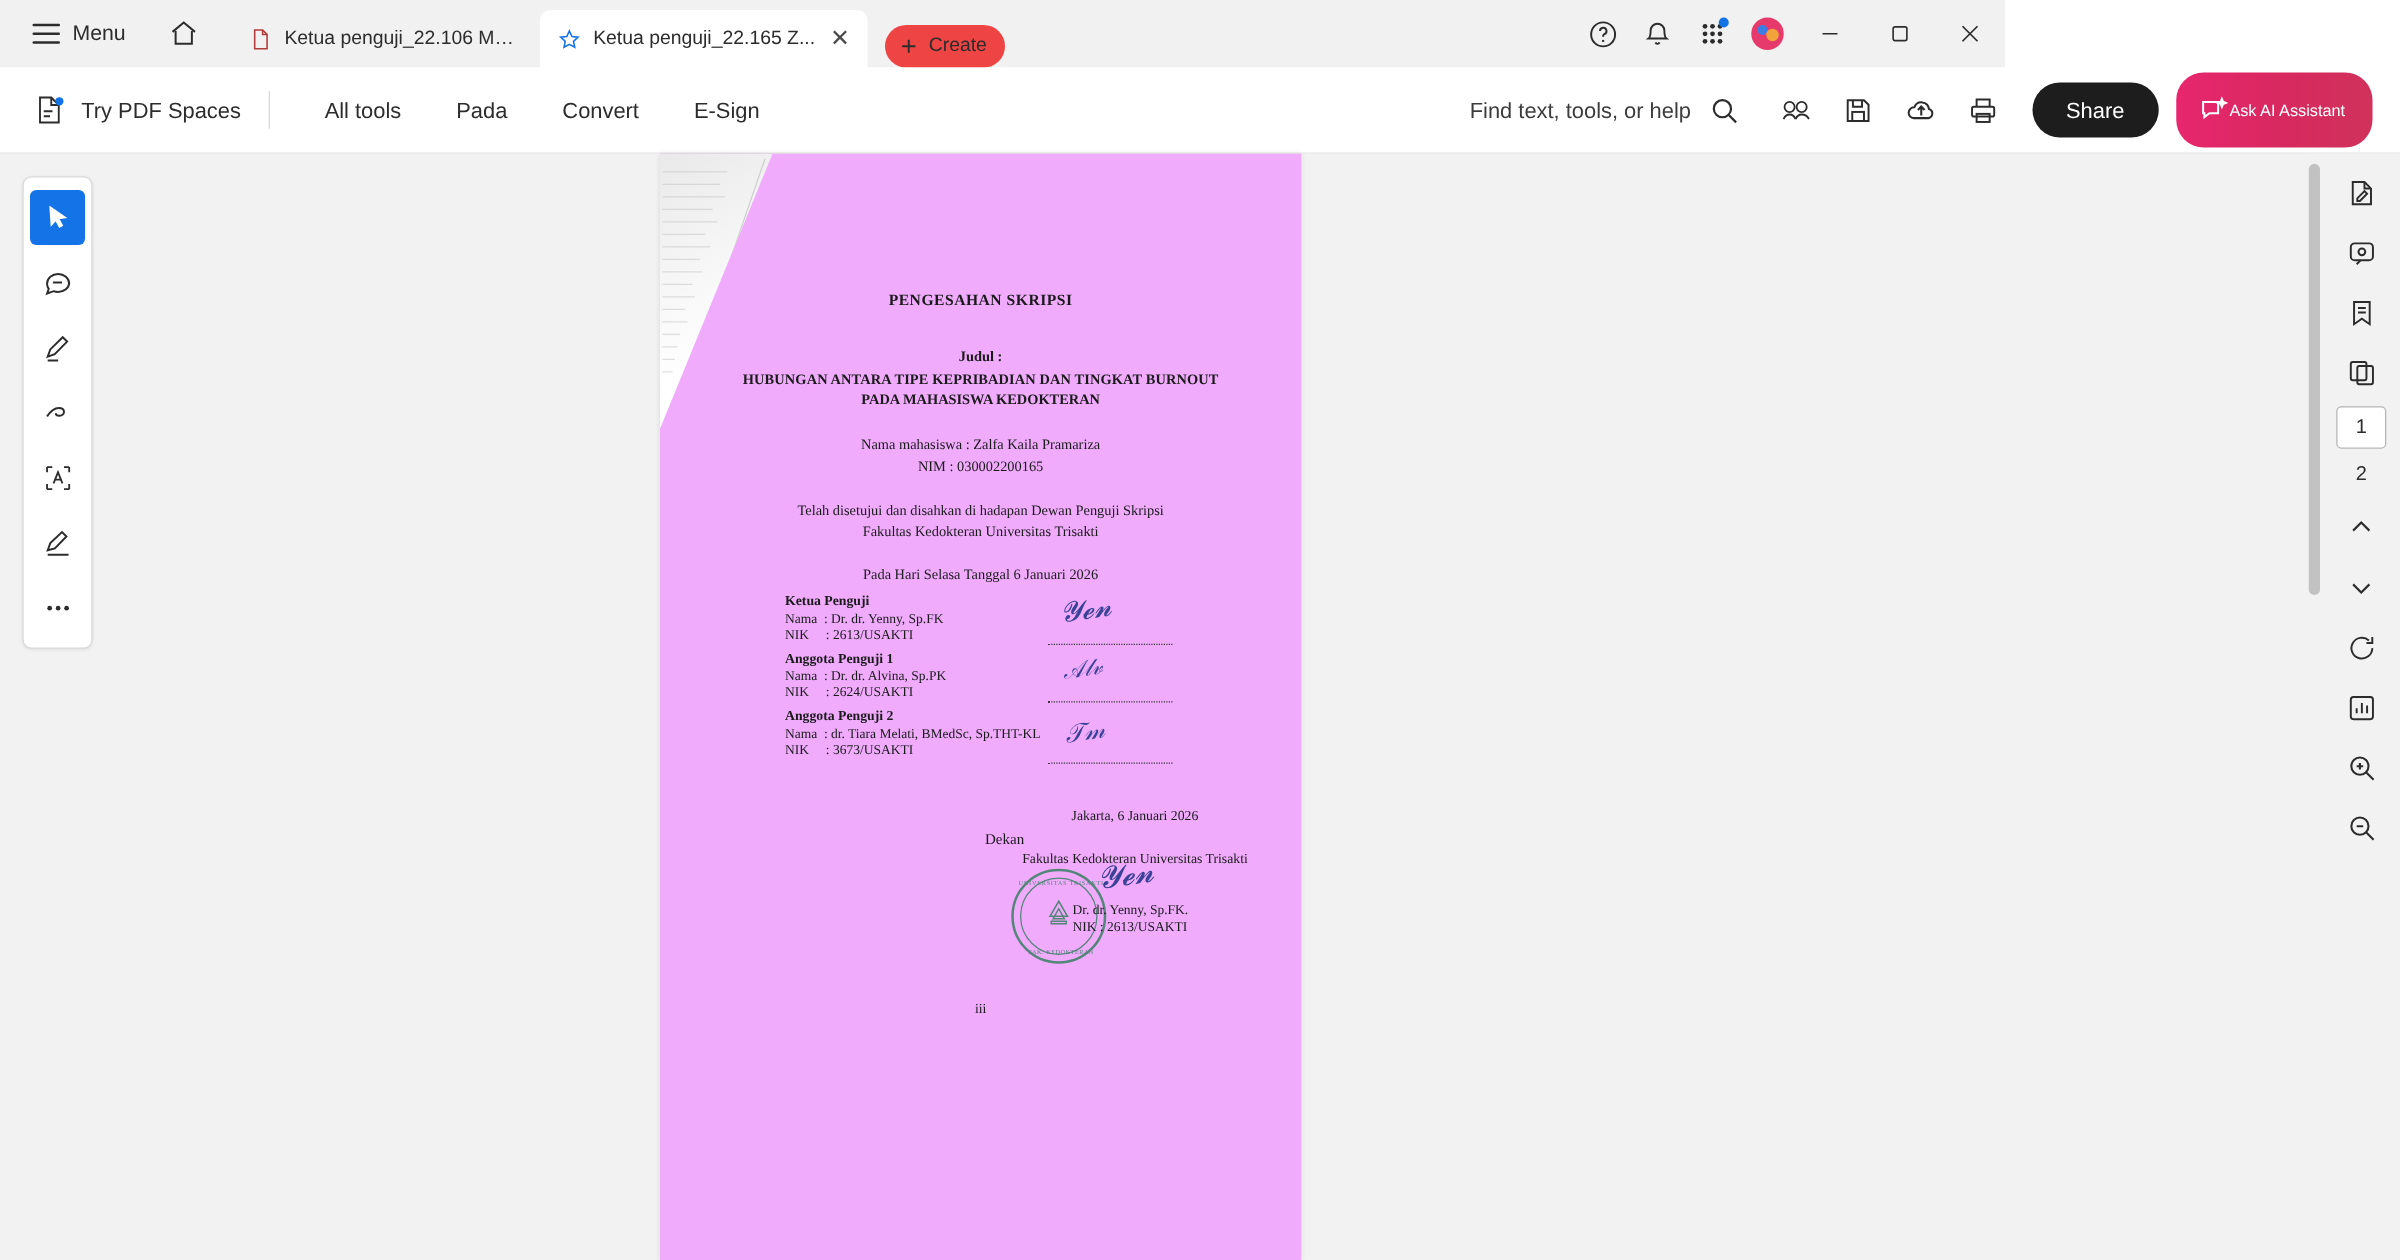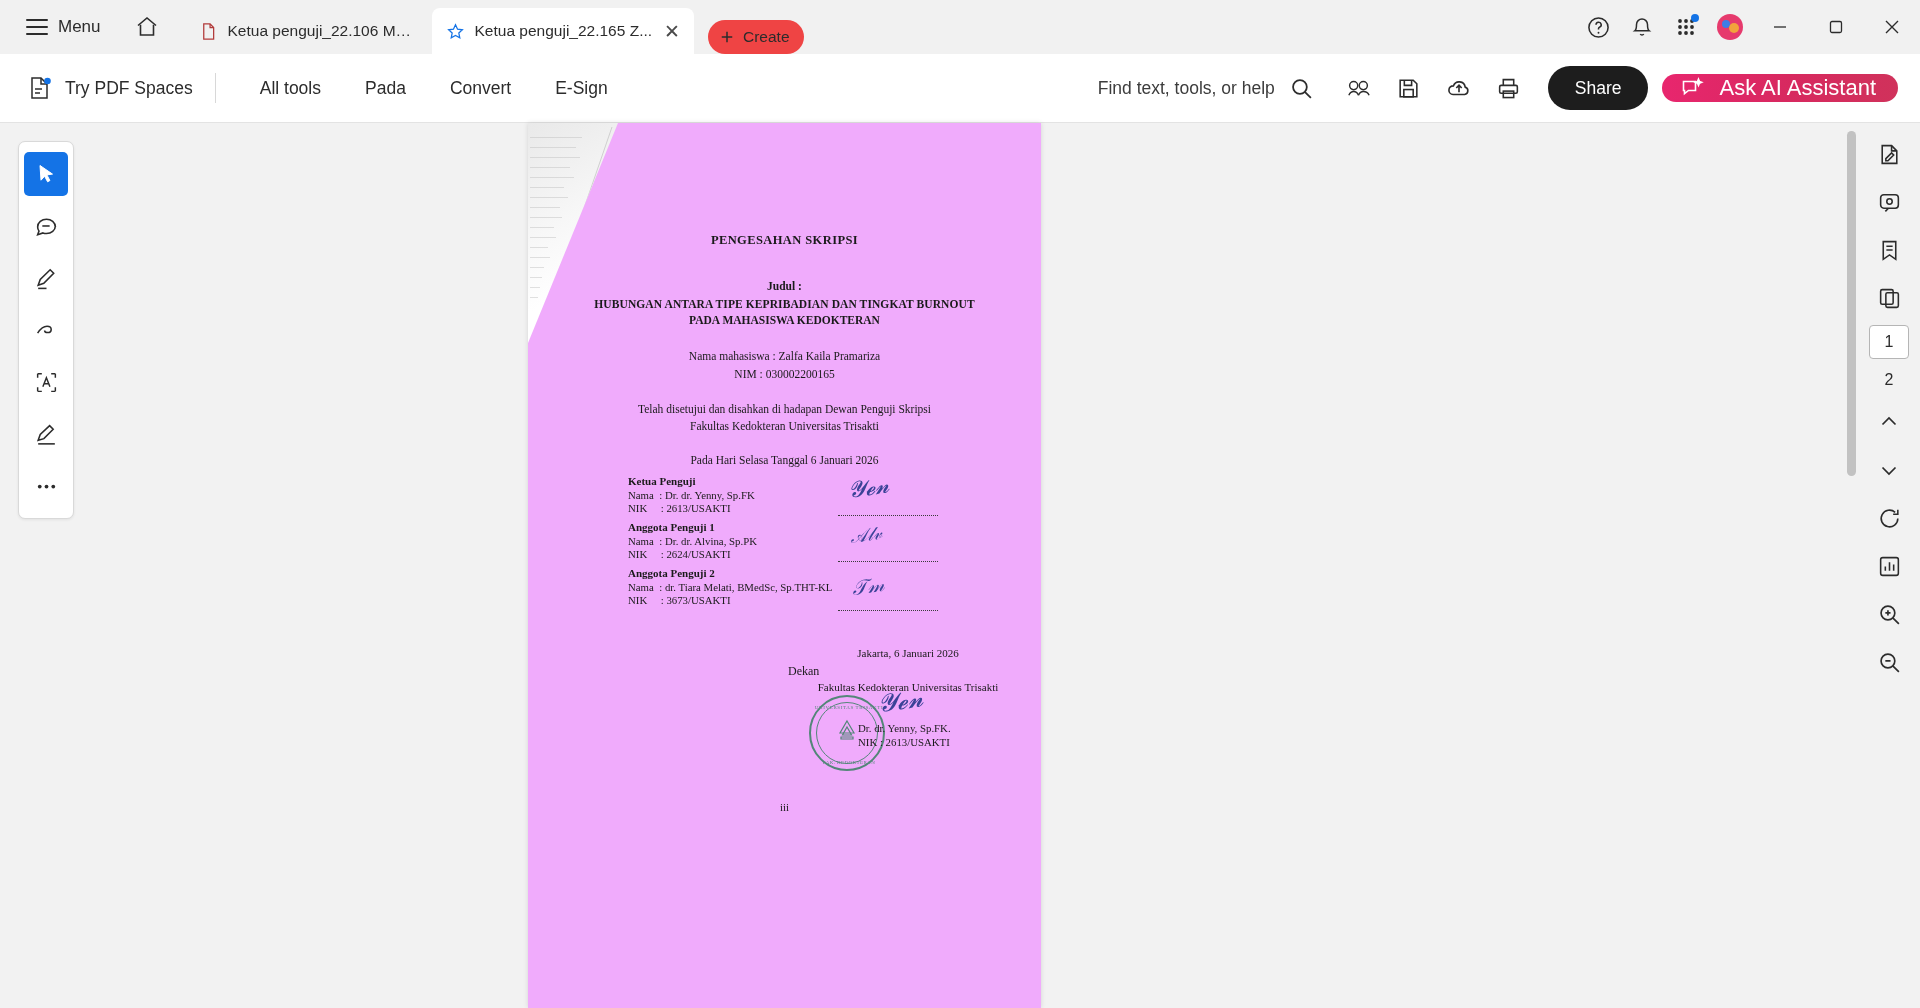--- a/index.html
+++ b/index.html
@@ -7,21 +7,21 @@
     margin: 0; padding: 0;
     width: 1920px; height: 1008px;
     overflow: hidden;
     font-family: "Liberation Sans", sans-serif;
     background: #ffffff;
   }
   body { position: relative; }
 
   
   .titlebar {
-    position: absolute; top: 0; left: 0; width: 1920px; height: 54px;
+    position: absolute; top: 0; left: 0; width: 1604px; height: 54px;
     background: #f1f1f1;
     display: flex; align-items: center;
   }
   .menu-btn {
     display: flex; align-items: center; gap: 10px;
     margin-left: 16px; height: 40px; padding: 0 10px;
     border-radius: 6px; cursor: pointer;
   }
   .hamburger { width: 22px; height: 16px; position: relative; }
   .hamburger span {
@@ -104,24 +104,24 @@
   .tool-icon {
     width: 46px; height: 46px; display: flex; align-items: center; justify-content: center;
     cursor: pointer; border-radius: 6px;
   }
   .share-btn {
     margin-left: 16px; height: 44px; padding: 0 27px;
     background: #1d1d1d; color: #ffffff; border-radius: 22px;
     display: flex; align-items: center; font-size: 17.5px; cursor: pointer;
   }
   .ai-btn {
-    margin-left: 14px; margin-right: 22px; height: 28px; padding: 0 22px 0 18px;
+    margin-left: 14px; margin-right: 22px; height: 60px; padding: 0 22px 0 18px;
     background: linear-gradient(90deg,#e8266e 0%, #d7295f 55%, #d0325b 100%);
     color: #ffffff; border-radius: 22px;
-    display: flex; align-items: center; gap: 15px; font-size: 22px; cursor: pointer;
+    display: flex; align-items: center; gap: 1px; font-size: 13px; cursor: pointer;
     white-space: nowrap;
   }
 
   
   .main {
     position: absolute; top: 123px; left: 0; width: 1920px; height: 885px;
     background: #f2f2f2;
   }
   
   .left-rail {

